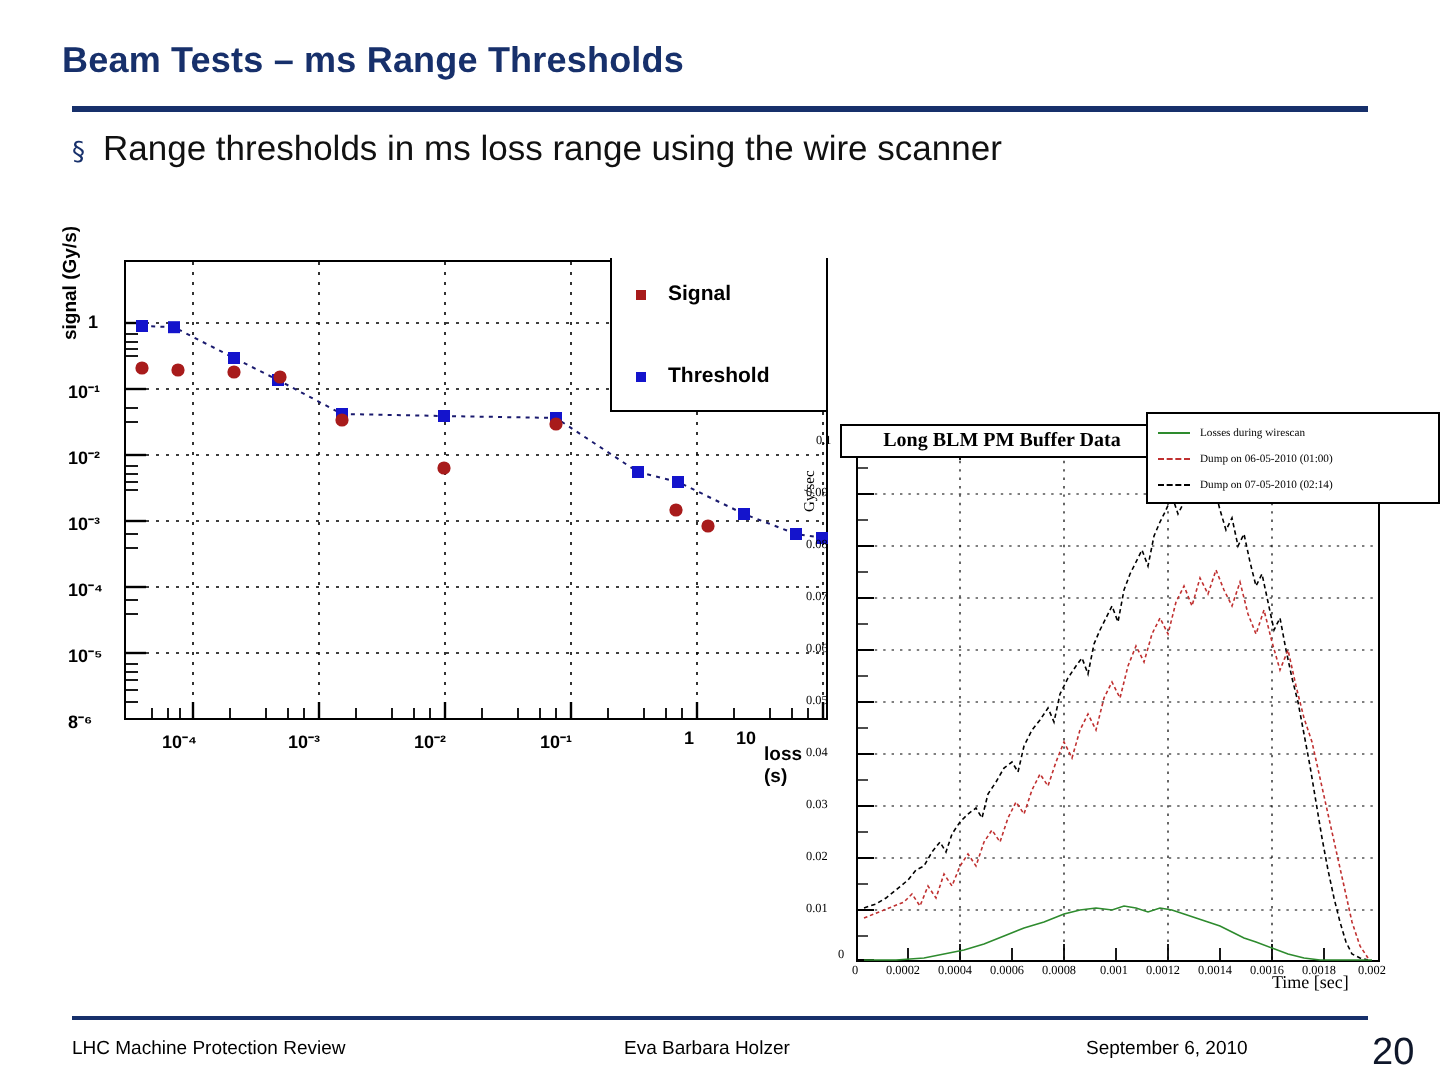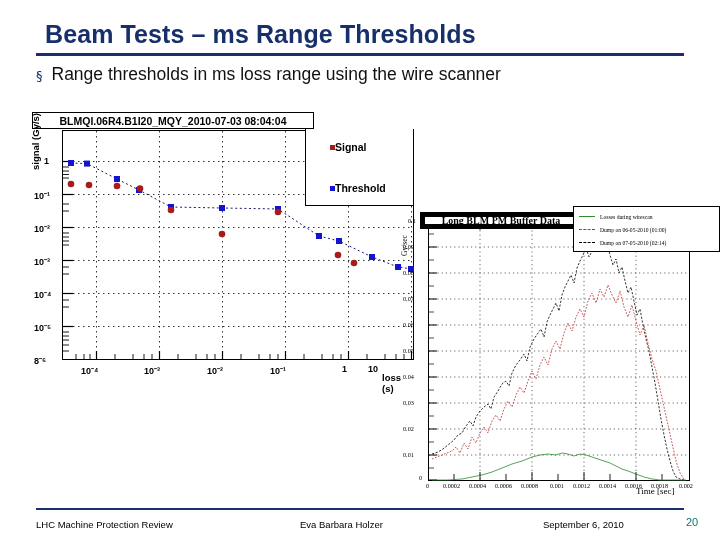--- a/index.html
+++ b/index.html
@@ -10,22 +10,22 @@
     overflow: hidden;
   }
   #slide {
     position: relative;
     width: 720px; height: 540px;
     background: #ffffff;
   }
   
   .slide-title {
     position: absolute;
-    left: 45px; top: 20px;
-    font-size: 25px;
+    left: 31px; top: 20px;
+    font-size: 18px;
     font-weight: bold;
     color: #17306b;
     letter-spacing: 0.1px;
     white-space: nowrap;
   }
   .title-rule {
     position: absolute;
     left: 36px; top: 53px;
     width: 648px; height: 3px;
     background: #17306b;
@@ -95,21 +95,22 @@
     width: 109px; height: 77px;
     background: #fff;
     border: 1px solid #000;
     border-top: none;
     box-sizing: border-box;
   }
   .legend-main .lg-row {
     position: absolute;
     display: flex;
     align-items: center;
-    left: 24px;
+    gap: 11px;
+    left: 12px;
   }
   .legend-main .lg-row.r1 { top: 12px; }
   .legend-main .lg-row.r2 { top: 53px; }
   .lg-marker { width: 5px; height: 5px; }
   .lg-marker.sig { background: #a81b1b; }
   .lg-marker.thr { background: #1414cc; }
   .lg-text {
     font-size: 10.5px;
     font-weight: bold;
     color: #000;
@@ -132,21 +133,21 @@
   
   #inset-plot {
     position: absolute;
     left: 398px; top: 204px;
     width: 322px; height: 300px;
   }
   .inset-title-box {
     position: absolute;
     left: 22px; top: 8px;
     width: 162px; height: 17px;
-    border: 5px solid #000000;
+    border: 1px solid #000000;
     background: #fff;
     box-sizing: border-box;
     display: flex; align-items: center; justify-content: center;
     z-index: 4;
   }
   .inset-title-text {
     font-size: 10px; font-weight: bold; color: #000;
     font-family: "Liberation Serif", serif;
     white-space: nowrap;
   }
@@ -203,47 +204,44 @@
     background: #17306b;
   }
   .footer-item {
     position: absolute;
     top: 519px;
     font-size: 9.5px;
     color: #000;
     white-space: nowrap;
   }
   .f-left { left: 36px; }
-  .f-mid { left: 300px; }
+  .f-mid { left: 312px; }
   .f-right { left: 543px; }
   .f-page {
     position: absolute;
     left: 686px; top: 516px;
-    font-size: 11px;
-    color: #0f766e;
+    font-size: 19px;
+    color: #0f172a;
   }
 </style>
 </head>
 <body>
 
 <div id="slide">
 
   <div class="slide-title">Beam Tests – ms Range Thresholds</div>
   <div class="title-rule"></div>
 
   <div class="bullet-row">
     <span class="bullet-mark">§</span>
     <span class="bullet-text">Range thresholds in ms loss range using the wire scanner</span>
   </div>
 
   <div id="main-plot">
 
-    <div class="plot-title-box">
-      <span class="plot-title-text">BLMQI.06R4.B1I20_MQY_2010-07-03 08:04:04</span>
-    </div>
 
     <div class="ylabel-main">signal (Gy/s)</div>
 
     <svg class="frame-main" viewBox="0 0 352 230">
 
       <rect x="0.5" y="0.5" width="351" height="229" fill="#ffffff" stroke="#000000" stroke-width="1"></rect>
 
       <g stroke="#000000" stroke-width="0.8" stroke-dasharray="1.5,3.5">
         <line x1="1" y1="31.5" x2="351" y2="31.5"></line>
         <line x1="1" y1="64.5" x2="351" y2="64.5"></line>

